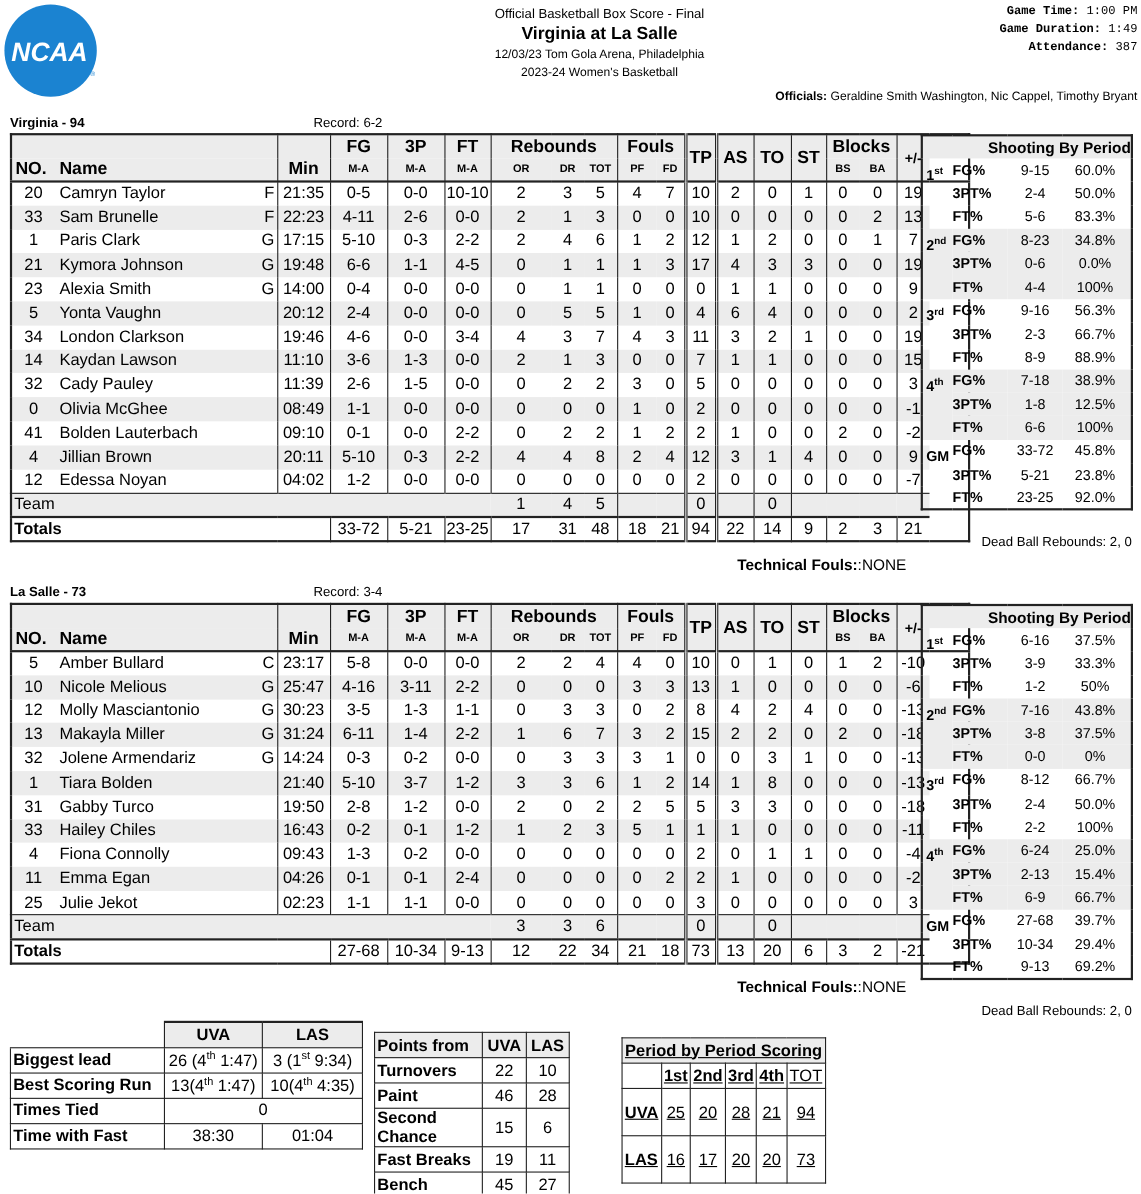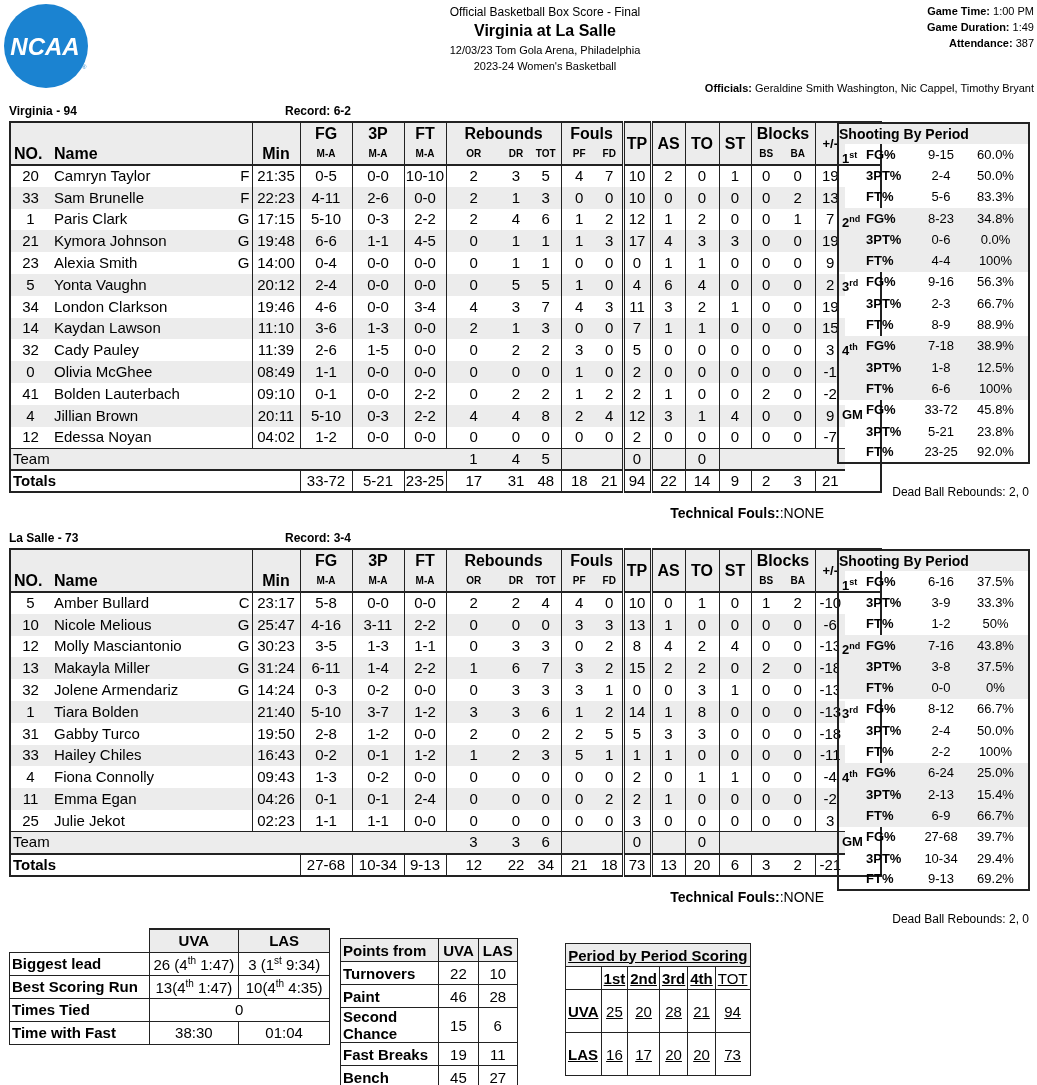--- a/index.html
+++ b/index.html
@@ -4,27 +4,27 @@
 <style>
   * { box-sizing: border-box; margin: 0; padding: 0; }
   html, body { width: 1037px; height: 1085px; background: #fff; overflow: hidden; }
   body { font-family: "Liberation Sans", sans-serif; color: #000; position: relative; }
 
   .logo { position: absolute; left: 3px; top: 3px; width: 87px; height: 87px; }
   .hdr-center { position: absolute; left: 380px; width: 330px; top: 5px; text-align: center; }
   .hdr-center .l1 { font-size: 12px; line-height: 15px; }
   .hdr-center .l2 { font-size: 16px; font-weight: bold; line-height: 22px; }
   .hdr-center .l3, .hdr-center .l4 { font-size: 11px; line-height: 16px; }
-  .hdr-right { position: absolute; right: 3px; top: 3px; text-align: right; font-size: 11px; line-height: 16px; }
+  .hdr-right { position: absolute; right: 3px; top: 3px; text-align: right; font-size: 11px; line-height: 16px; font-family: Liberation Mono, monospace; }
   .hdr-right b { font-weight: bold; }
   .officials { position: absolute; right: 3px; top: 82px; font-size: 11px; }
   .officials b { font-weight: bold; }
 
   .team-label { position: absolute; font-size: 12px; font-weight: bold; }
-  .record-label { position: absolute; font-size: 12px; font-weight: bold; }
+  .record-label { position: absolute; font-size: 12px; font-weight: normal; }
 
   table.box { position: absolute; left: 9px; border-collapse: collapse; font-size: 15px; table-layout: fixed; border: 2px solid #222; }
   table.box td, table.box th { padding: 0; height: 21.8px; line-height: 20px; white-space: nowrap; }
   table.box thead th { background: #ececec; font-weight: bold; }
   table.box thead tr.h1 th { height: 22px; font-size: 16px; vertical-align: bottom; }
   table.box thead tr.h2 th { height: 21px; font-size: 10px; vertical-align: middle; }
   table.box thead th.big { font-size: 16px; vertical-align: bottom; }
   table.box thead th.vm { vertical-align: middle; }
   table.box thead { border-bottom: 2px solid #222; }
   table.box tbody tr:nth-child(even) td { background: #ececec; }
@@ -35,21 +35,21 @@
   .blt { border-left: 3px double #222; }
   tr.team td { background: #ececec !important; border-top: 1px solid #222; }
   tr.totals td { background: #fff !important; border-top: 2px solid #222; font-size: 15px; }
   tr.totals td.tl { font-weight: bold; text-align: left; padding-left: 2px; }
   tr.team td.tl { text-align: left; padding-left: 2px; }
 
   .techfouls { position: absolute; right: 213px; font-size: 14px; }
   .techfouls b { font-weight: bold; }
 
   table.sbp { position: absolute; left: 837px; width: 193px; border-collapse: collapse; border: 2px solid #222; font-size: 13px; }
-  table.sbp th { background: #ececec; font-size: 14px; font-weight: bold; height: 21px; text-align: left; }
+  table.sbp th { background: #ececec; font-size: 14px; font-weight: bold; height: 21px; text-align: right; }
   table.sbp td { height: 21.3px; line-height: 18px; }
   table.sbp td.per { font-weight: bold; width: 28px; padding-left: 3px; font-size: 13px; vertical-align: top; padding-top: 2px; }
   table.sbp td.per sup { font-size: 9px; }
   table.sbp td.lbl { font-weight: bold; width: 50px; }
   table.sbp td.ma { text-align: center; width: 50px; }
   table.sbp td.pct { text-align: center; padding-right: 3px; }
   table.sbp tr.g td { background: #ececec; }
   .deadball { position: absolute; right: 8px; font-size: 12px; }
 
   table.sum { position: absolute; border-collapse: collapse; font-size: 15px; }

